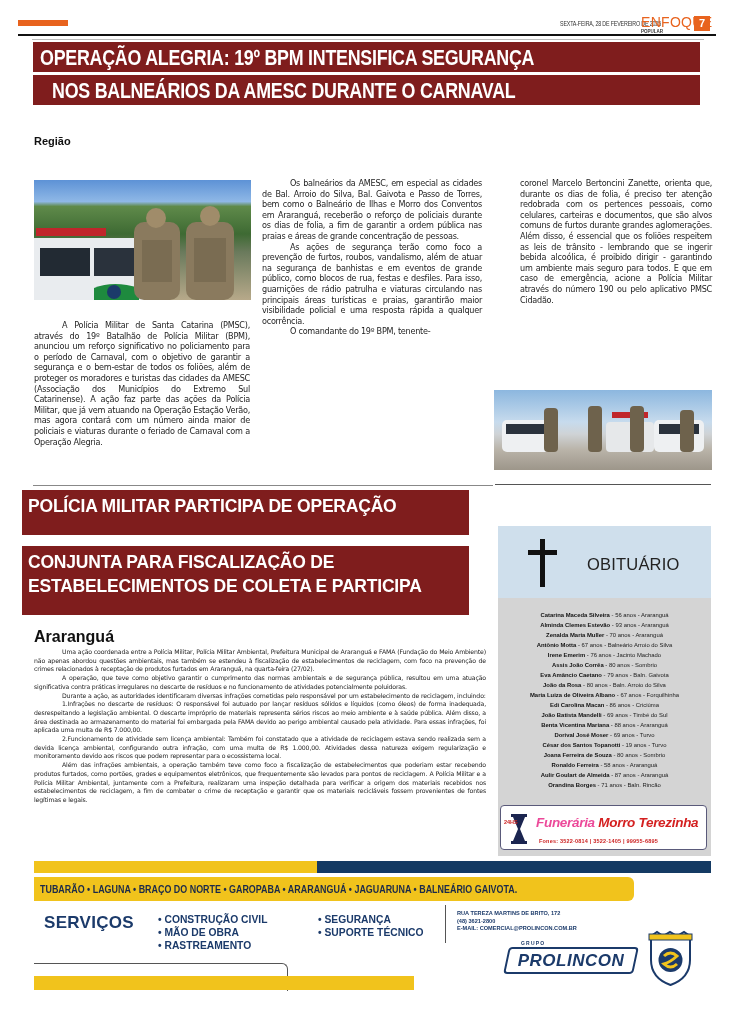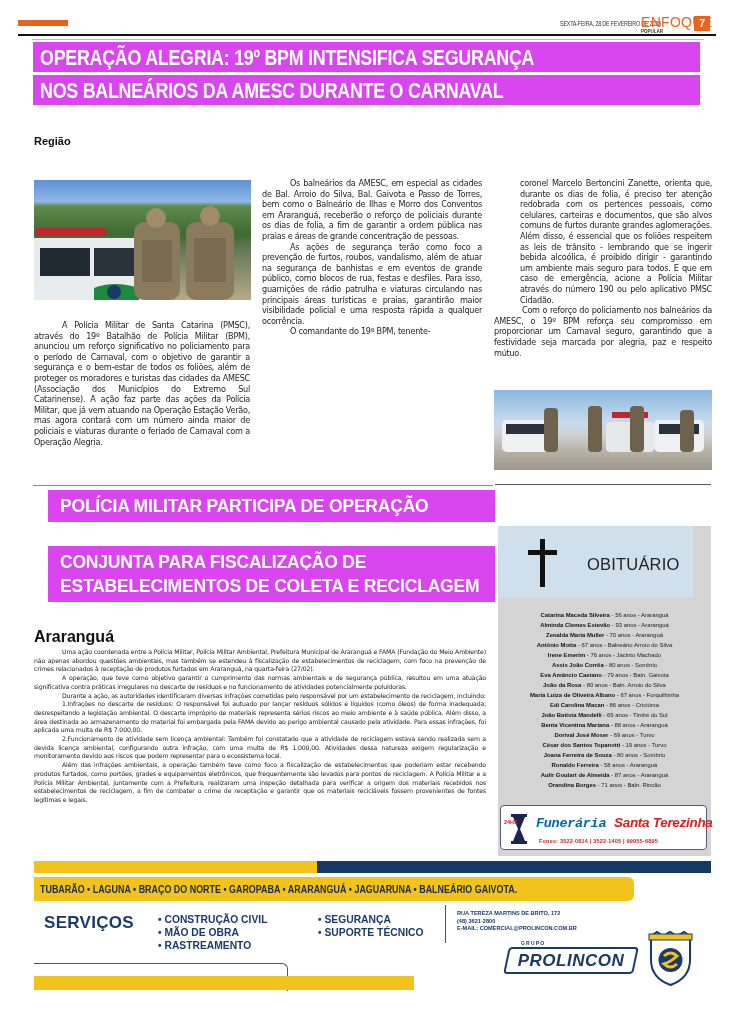--- a/index.html
+++ b/index.html
@@ -10,23 +10,23 @@
   .hdr-orange { position: absolute; left: 18px; top: 20px; width: 50px; height: 6px; background: #e8631e; }
   .hdr-date { position: absolute; left: 560px; top: 20px; font-size: 6.5px; letter-spacing: -0.2px; color: #333; font-family: "Liberation Sans", sans-serif; transform: scaleX(0.82); transform-origin: left; white-space: nowrap; }
   .hdr-brand { position: absolute; left: 641px; top: 15px; line-height: 1; }
   .hdr-brand .b1 { font-size: 14px; color: #e8631e; letter-spacing: 0.3px; display:block; }
   .hdr-brand .b2 { font-size: 4.5px; font-weight: bold; color: #333; display:block; margin-top:1px;}
   .hdr-page { position: absolute; left: 694px; top: 16px; width: 16px; height: 15px; background: #e8631e; color: #fff; font-weight: bold; font-size: 11px; text-align: center; line-height: 15px; }
   .hdr-rule { position: absolute; left: 18px; top: 34px; width: 698px; height: 2px; background: #111; }
   .hdr-rule2 { position: absolute; left: 32px; top: 39px; width: 672px; height: 1px; background: #bbb; }
 
   
-  .hbar { position: absolute; background: #d946ef; color: #fff; font-weight: bold; white-space: nowrap; overflow: hidden; }
+  .hbar { position: absolute; background: #7f1d1d; color: #fff; font-weight: bold; white-space: nowrap; overflow: hidden; }
   .h1a { left: 33px; top: 42px; width: 667px; height: 30px; font-size: 21.5px; line-height: 32px; padding-left: 7px; letter-spacing: -0.3px; transform-origin: left; }
-  .h1b { left: 33px; top: 75px; width: 667px; height: 30px; font-size: 21.5px; line-height: 32px; padding-left: 7px; letter-spacing: -0.3px; }
+  .h1b { left: 33px; top: 75px; width: 667px; height: 30px; font-size: 21.5px; line-height: 32px; padding-left: 19px; letter-spacing: -0.3px; }
   .narrow { display: inline-block; transform: scaleX(0.83); transform-origin: left; }
 
   .section-label { position: absolute; font-weight: bold; font-size: 11px; color: #111; }
   .lbl-regiao { left: 34px; top: 135px; }
   .lbl-ararangua { left: 34px; top: 628px; font-size: 16px; }
 
   
   .photo { position: absolute; overflow: hidden; }
   .photo1 { left: 34px; top: 180px; width: 217px; height: 120px; background: linear-gradient(180deg, #5d92d6 0%, #8fb8e6 18%, #5f8a4a 22%, #3e6a33 45%, #6a7a5c 60%, #b7a98a 100%); }
   .photo2 { left: 494px; top: 390px; width: 218px; height: 80px; background: linear-gradient(180deg, #8cb7df 0%, #c7dbed 40%, #cfd3d6 55%, #b9b3a8 75%, #9d968a 100%); }
@@ -36,42 +36,42 @@
   .txt p { text-indent: 28px; }
   .txt p.noind { text-indent: 0; margin-left: 26px; }
   .col1 { left: 34px; top: 320px; width: 216px; }
   .col2 { left: 262px; top: 178px; width: 220px; }
   .col3 { left: 494px; top: 178px; width: 218px; }
 
   .mid-rule { position: absolute; left: 495px; top: 484px; width: 216px; height: 1px; background: #555; }
   .sep-rule { position: absolute; left: 33px; top: 485px; width: 460px; height: 1px; background: #888; }
 
   
-  .h2 { left: 48px; height: 32px; width: 447px; font-size: 17.5px; line-height: 33px; padding-left: 12px; letter-spacing: -0.2px; }
+  .h2 { left: 22px; height: 45px; width: 447px; font-size: 17.5px; line-height: 33px; padding-left: 6px; letter-spacing: -0.2px; }
   .h2a { top: 490px; }
   .h2b { top: 530px; margin-top: 16px; }
   .h2c { top: 570px; }
 
   .txt2 { position: absolute; left: 34px; top: 648px; width: 452px; font-family: "DejaVu Sans", sans-serif; font-size: 6.2px; line-height: 8.7px; text-align: justify; letter-spacing: -0.15px; color: #1d1d1d; }
   .txt2 p { text-indent: 28px; }
 
   
   .obit { position: absolute; left: 498px; top: 526px; width: 213px; height: 330px; background: #d4d4d4; }
-  .obit-head { position: absolute; left: 0; top: 0; width: 195px; height: 72px; background: #cfdfec; }
+  .obit-head { position: absolute; left: 0; top: 0; width: 213px; height: 72px; background: #cfdfec; }
   .cross-v { position: absolute; left: 42px; top: 13px; width: 5px; height: 48px; background: #111; }
   .cross-h { position: absolute; left: 30px; top: 24px; width: 29px; height: 5px; background: #111; }
   .obit-title { position: absolute; left: 89px; top: 29px; font-size: 16.5px; color: #222; letter-spacing: 0.2px; }
   .obit-list { position: absolute; left: 0; top: 84px; width: 213px; text-align: center; font-size: 5.9px; line-height: 10px; color: #222; white-space: nowrap; }
   .obit-list b { font-weight: bold; color: #111; }
 
   .fun { position: absolute; left: 500px; top: 805px; width: 207px; height: 45px; background: #fff; border: 1.5px solid #5a5a7a; border-radius: 4px; }
   .fun-icon { position: absolute; left: 8px; top: 8px; width: 20px; height: 30px; }
   .fun-24 { position: absolute; left: 3px; top: 13px; font-size: 5.5px; color: #c22; font-weight: bold; }
   .fun-name { position: absolute; left: 35px; top: 9px; font-size: 13.5px; font-weight: bold; font-style: italic; white-space: nowrap; letter-spacing: -0.3px; }
-  .fun-name .a { color: #0369a1; font-family: Liberation Mono, monospace; }
+  .fun-name .a { color: #ec4899; }
   .fun-name .b { color: #d42020; }
   .fun-phone { position: absolute; left: 38px; top: 32px; font-size: 5.5px; font-weight: bold; color: #c22; white-space: nowrap; letter-spacing: 0.2px; }
 
   
   .ad-yellow1 { position: absolute; left: 34px; top: 861px; width: 283px; height: 12px; background: #f1c31c; }
   .ad-navy { position: absolute; left: 317px; top: 861px; width: 394px; height: 12px; background: #143a63; }
   .ad-cities { position: absolute; left: 34px; top: 877px; width: 600px; height: 24px; background: #f1c31c; border-radius: 0 6px 6px 0; font-weight: bold; font-size: 10.5px; color: #1b2a4a; line-height: 24px; padding-left: 6px; white-space: nowrap; }
   .ad-cities span { display: inline-block; transform: scaleX(0.85); transform-origin: left; }
   .ad-serv { position: absolute; left: 44px; top: 913px; font-weight: bold; font-size: 17px; color: #1b3a6a; letter-spacing: 0.3px; }
   .ad-items { position: absolute; font-weight: bold; font-size: 10.3px; line-height: 13px; color: #1b3a6a; white-space: nowrap; }
@@ -126,21 +126,20 @@
 </div>
 
 <div class="txt col2">
   <p>Os balneários da AMESC, em especial as cidades de Bal. Arroio do Silva, Bal. Gaivota e Passo de Torres, bem como o Balneário de Ilhas e Morro dos Conventos em Araranguá, receberão o reforço de policiais durante os dias de folia, a fim de garantir a ordem pública nas praias e áreas de grande concentração de pessoas.</p>
   <p>As ações de segurança terão como foco a prevenção de furtos, roubos, vandalismo, além de atuar na segurança de banhistas e em eventos de grande público, como blocos de rua, festas e desfiles. Para isso, guarnições de rádio patrulha e viaturas circulando nas principais áreas turísticas e praias, garantirão maior visibilidade policial e uma resposta rápida a qualquer ocorrência.</p>
   <p>O comandante do 19º BPM, tenente-</p>
 </div>
 
 <div class="txt col3">
   <p class="noind">coronel Marcelo Bertoncini Zanette, orienta que, durante os dias de folia, é preciso ter atenção redobrada com os pertences pessoais, como celulares, carteiras e documentos, que são alvos comuns de furtos durante grandes aglomerações. Além disso, é essencial que os foliões respeitem as leis de trânsito - lembrando que se ingerir bebida alcoólica, é proibido dirigir - garantindo um ambiente mais seguro para todos. E que em caso de emergência, acione a Polícia Militar através do número 190 ou pelo aplicativo PMSC Cidadão.</p>
-  <p>Com o reforço do policiamento nos balneários da AMESC, o 19º BPM reforça seu compromisso em proporcionar um Carnaval seguro, garantindo que a festividade seja marcada por alegria, paz e respeito mútuo.</p>
 </div>
 
 <div class="photo photo2">
   <svg width="218" height="80" viewBox="0 0 218 80">
     <rect x="8" y="30" width="55" height="32" rx="5" fill="#eef0f2"></rect>
     <rect x="12" y="34" width="46" height="10" fill="#2a323c"></rect>
     <rect x="112" y="32" width="48" height="30" rx="4" fill="#e6e8ea"></rect>
     <rect x="118" y="22" width="36" height="6" fill="#c0262b"></rect>
     <rect x="160" y="30" width="50" height="32" rx="5" fill="#eef0f2"></rect>
     <rect x="165" y="34" width="40" height="10" fill="#2a323c"></rect>
@@ -149,21 +148,21 @@
     <rect x="136" y="16" width="14" height="46" rx="4" fill="#6e624c"></rect>
     <rect x="186" y="20" width="14" height="42" rx="4" fill="#6e624c"></rect>
   </svg>
 </div>
 
 <div class="mid-rule"></div>
 <div class="sep-rule"></div>
 
 <div class="hbar h2 h2a">POLÍCIA MILITAR PARTICIPA DE OPERAÇÃO</div>
 <div class="hbar h2 h2b">CONJUNTA PARA FISCALIZAÇÃO DE</div>
-<div class="hbar h2 h2c">ESTABELECIMENTOS DE COLETA E RECICLAGEM</div>
+<div class="hbar h2 h2c">ESTABELECIMENTOS DE COLETA E PARTICIPA</div>
 
 <div class="section-label lbl-ararangua">Araranguá</div>
 
 <div class="txt2">
   <p>Uma ação coordenada entre a Polícia Militar, Polícia Militar Ambiental, Prefeitura Municipal de Araranguá e FAMA (Fundação do Meio Ambiente) não apenas abordou questões ambientais, mas também se estendeu à fiscalização de estabelecimentos de reciclagem, com foco na prevenção de crimes relacionados à receptação de produtos furtados em Araranguá, na quarta-feira (27/02).</p>
   <p>A operação, que teve como objetivo garantir o cumprimento das normas ambientais e de segurança pública, resultou em uma atuação significativa contra práticas irregulares no descarte de resíduos e no funcionamento de atividades potencialmente poluidoras.</p>
   <p>Durante a ação, as autoridades identificaram diversas infrações cometidas pelo responsável por um estabelecimento de reciclagem, incluindo:</p>
   <p>1.Infrações no descarte de resíduos: O responsável foi autuado por lançar resíduos sólidos e líquidos (como óleos) de forma inadequada, desrespeitando a legislação ambiental. O descarte impróprio de materiais representa sérios riscos ao meio ambiente e à saúde pública. Além disso, a área destinada ao armazenamento do material foi embargada pela FAMA devido ao perigo ambiental causado pela atividade. Para essas infrações, foi aplicada uma multa de R$ 7.000,00.</p>
   <p>2.Funcionamento de atividade sem licença ambiental: Também foi constatado que a atividade de reciclagem estava sendo realizada sem a devida licença ambiental, configurando outra infração, com uma multa de R$ 1.000,00. Atividades dessa natureza exigem regularização e monitoramento devido aos riscos que podem representar para o ecossistema local.</p>
   <p>Além das infrações ambientais, a operação também teve como foco a fiscalização de estabelecimentos que poderiam estar recebendo produtos furtados, como portões, grades e equipamentos eletrônicos, que frequentemente são levados para pontos de reciclagem. A Polícia Militar e a Polícia Militar Ambiental, juntamente com a Prefeitura, realizaram uma inspeção detalhada para verificar a origem dos materiais recebidos nos estabelecimentos de reciclagem, a fim de combater o crime de receptação e garantir que os materiais recicláveis fossem provenientes de fontes legítimas e legais.</p>
@@ -197,21 +196,21 @@
   </div>
 </div>
 
 <div class="fun">
   <svg class="fun-icon" viewBox="0 0 20 30">
     <rect x="2" y="0" width="16" height="3" fill="#1b2550"></rect>
     <rect x="2" y="27" width="16" height="3" fill="#1b2550"></rect>
     <path d="M4 3 L16 3 L11 15 L16 27 L4 27 L9 15 Z" fill="#1b2550"></path>
   </svg>
   <div class="fun-24">24HS</div>
-  <div class="fun-name"><span class="a">Funerária </span><span class="b">Santa Terezinha</span></div>
+  <div class="fun-name"><span class="a">Funerária </span><span class="b">Morro Terezinha</span></div>
   <div class="fun-phone">Fones: 3522-0814 | 3522-1405 | 99955-6895</div>
 </div>
 
 <div class="ad-yellow1"></div>
 <div class="ad-navy"></div>
 <div class="ad-cities"><span>TUBARÃO • LAGUNA • BRAÇO DO NORTE • GAROPABA • ARARANGUÁ • JAGUARUNA • BALNEÁRIO GAIVOTA.</span></div>
 
 <div class="ad-serv">SERVIÇOS</div>
 <div class="ad-items ad-items1">
   <div>• CONSTRUÇÃO CIVIL</div>

